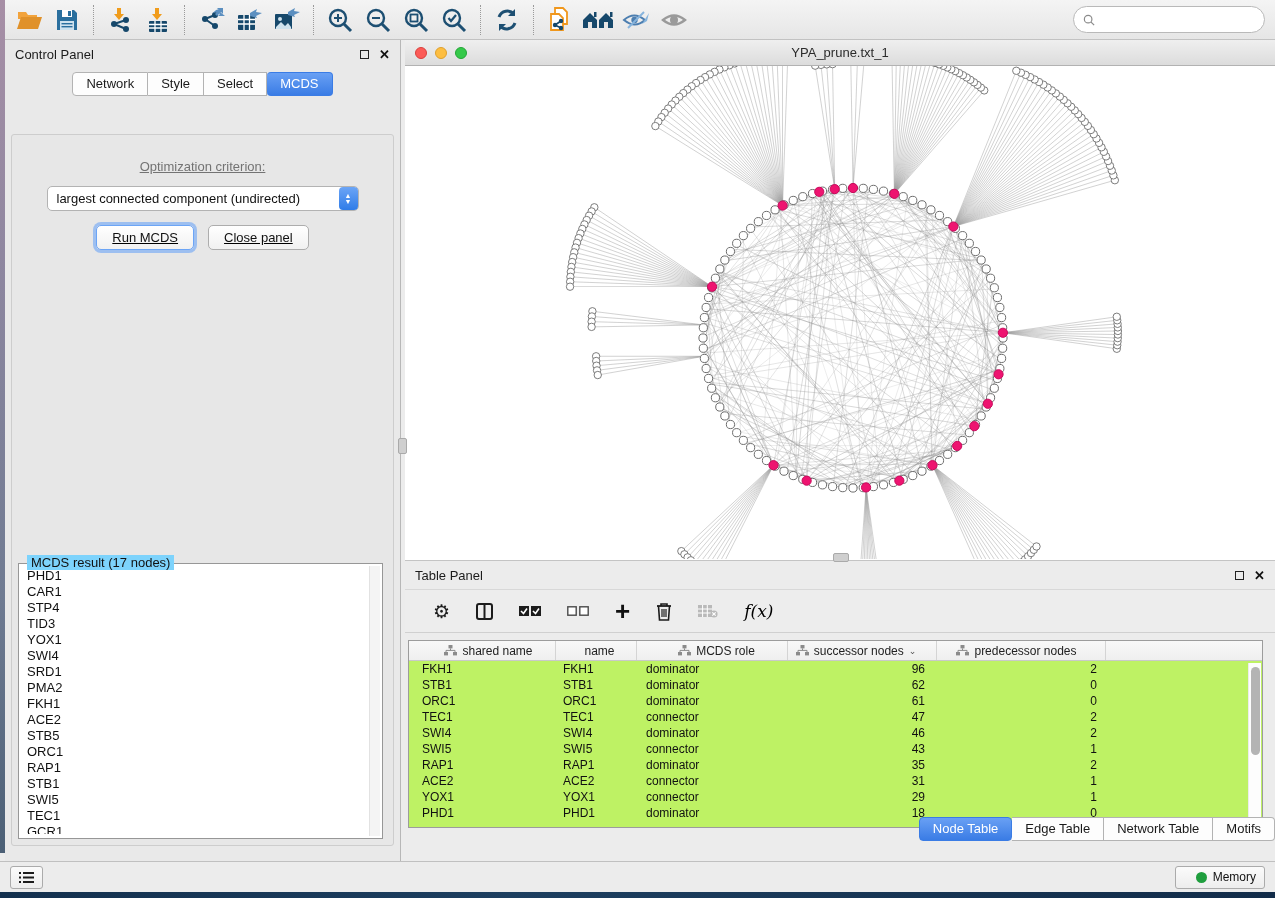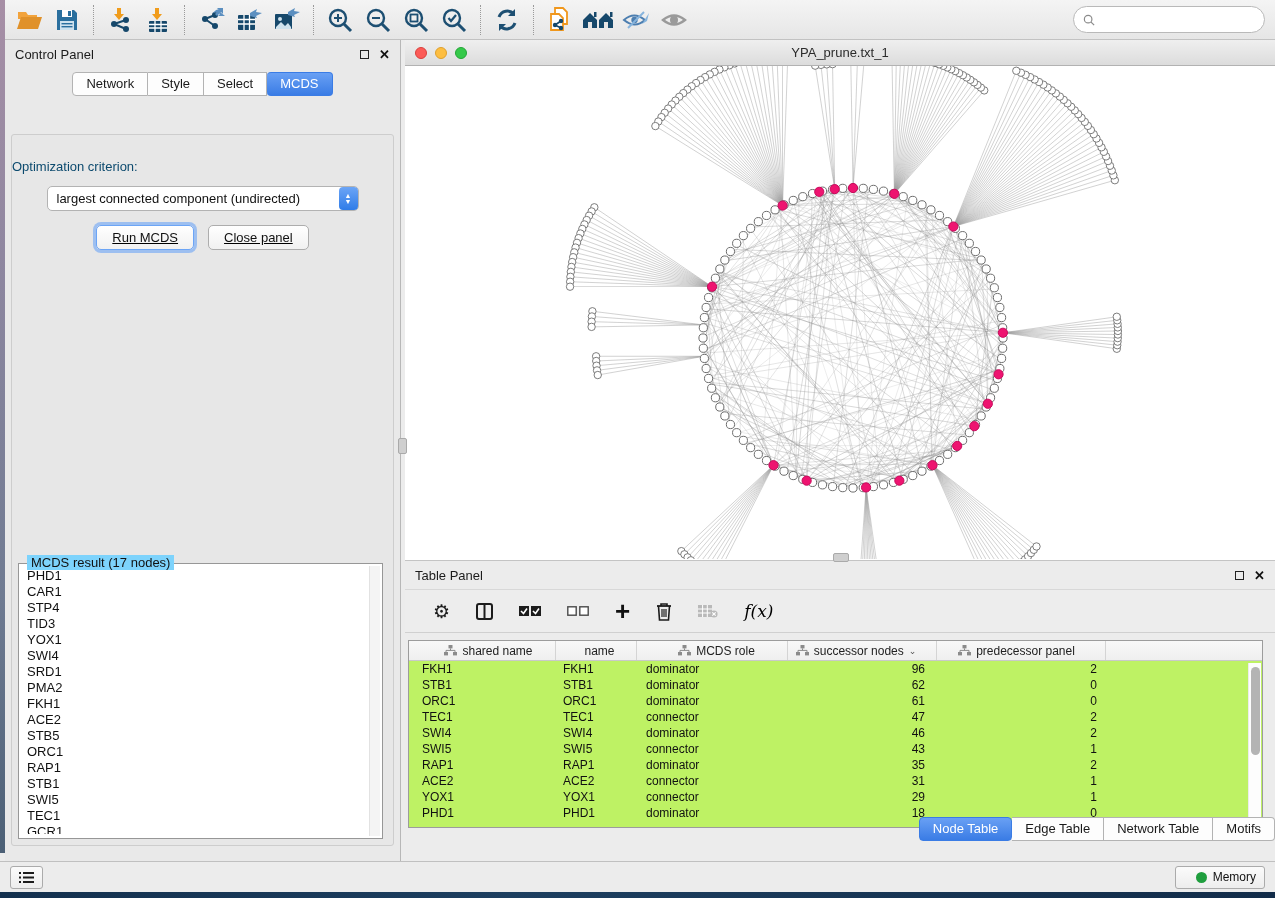--- a/index.html
+++ b/index.html
@@ -34,21 +34,21 @@
 
   .cp-tabs { position:relative; z-index:2; display:flex; justify-content:center; margin-top:4px; }
   .seg-tab { font-size:13px; color:#1a1a1a; background:#fdfdfd; border:1px solid #b3b3b3;
     border-left-width:0; padding:3px 13px 4px; }
   .seg-tab:first-child { border-left-width:1px; border-radius:4px 0 0 4px; }
   .seg-tab:last-child { border-radius:0 4px 4px 0; }
   .seg-tab.active { background:linear-gradient(#69a0f4,#3a7ce5); color:#fff; border-color:#3a7ce5; border-radius:4px; }
 
   .cp-content { position:absolute; left:6px; top:94px; right:6px; bottom:16px;
     background:#e7e7e7; border:1px solid #cdcdcd; border-radius:3px; }
-  .opt-label { font-size:13px; color:#0c4a6e; margin-top:24px; }
+  .opt-label { text-align:center; font-size:13px; color:#737373; margin-top:24px;text-decoration:underline; }
   .dropdown { width:312px; height:25px; margin:12px auto 0; background:#fff; border:1px solid #b3b3b3;
     border-radius:5px; display:flex; align-items:center; padding-left:9px; font-size:13px; color:#111; }
   .dd-stepper { margin-left:auto; width:19px; height:23px; border-radius:4px;
     background:linear-gradient(#6ca5f6,#2f7ce8); display:flex; flex-direction:column;
     align-items:center; justify-content:center; color:#fff; font-size:7px; line-height:6px; }
   .btn-row { display:flex; justify-content:center; gap:14px; margin-top:14px;text-decoration:underline; }
   .mac-btn { height:25px; padding:0 15px; font-size:13px; color:#111; font-family:inherit;
     background:linear-gradient(#ffffff,#f1f1f1); border:1px solid #adadad; border-radius:5px; }
   .mac-btn.focus { box-shadow:0 0 0 3px rgba(108,165,246,.6); border-color:#6ca5f6; }
 
@@ -1125,21 +1125,21 @@
           <span>successor nodes</span>
           <span class="sort-chev">⌄</span>
         </div>
         <div class="th c4" style="justify-content:center;text-align:center">
           <svg class="tree-ico" viewBox="0 0 13 11">
               <rect x="4.5" y="0" width="4" height="3.4" fill="#8b8b8b"></rect>
               <rect x="0" y="7" width="4" height="3.4" fill="#8b8b8b"></rect>
               <rect x="9" y="7" width="4" height="3.4" fill="#8b8b8b"></rect>
               <path d="M6.5 3.4 v2 M2 7 v-1.6 h9 V7" stroke="#8b8b8b" fill="none"></path>
             </svg>
-          <span>predecessor panel</span>
+          <span>predecessor nodes</span>
         </div>
         <div class="th" style="flex:1;border-right:none"></div>
       </div>
       <div>
           <div class="tr">
             <div class="td c0">FKH1</div>
             <div class="td c1">FKH1</div>
             <div class="td c2">dominator</div>
             <div class="td c3">96</div>
             <div class="td c4">2</div>

